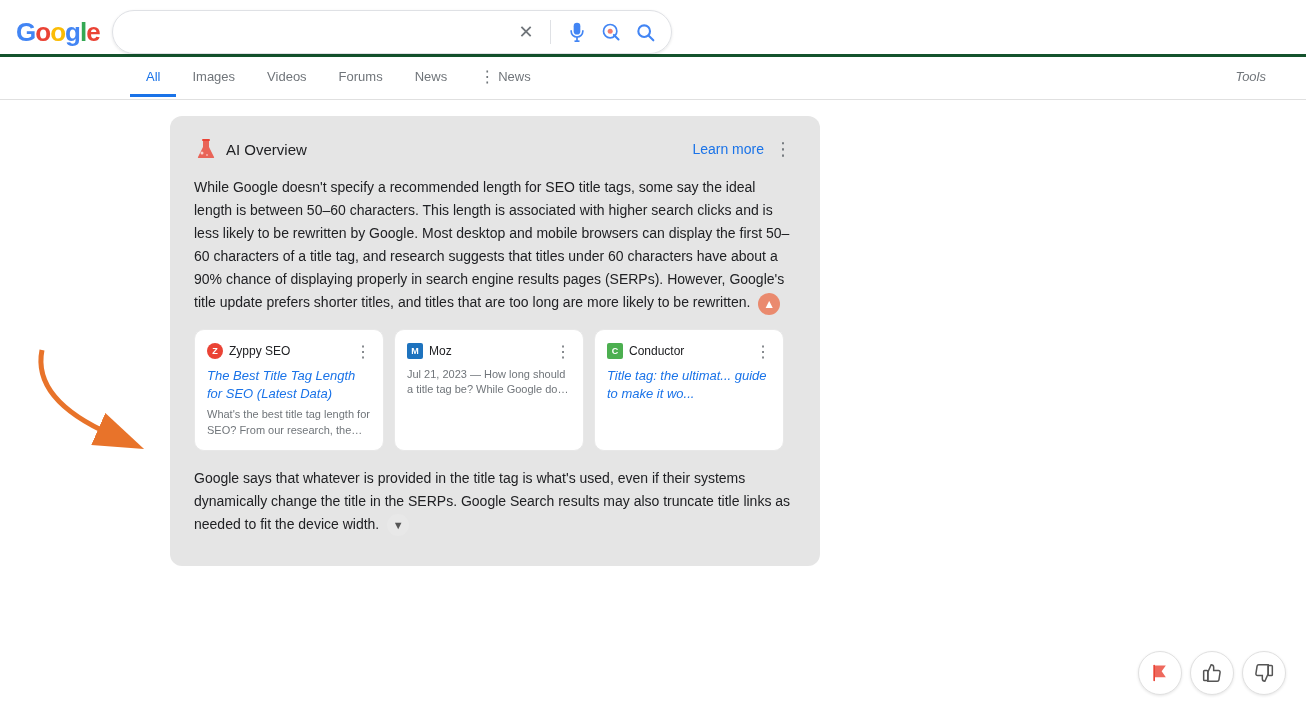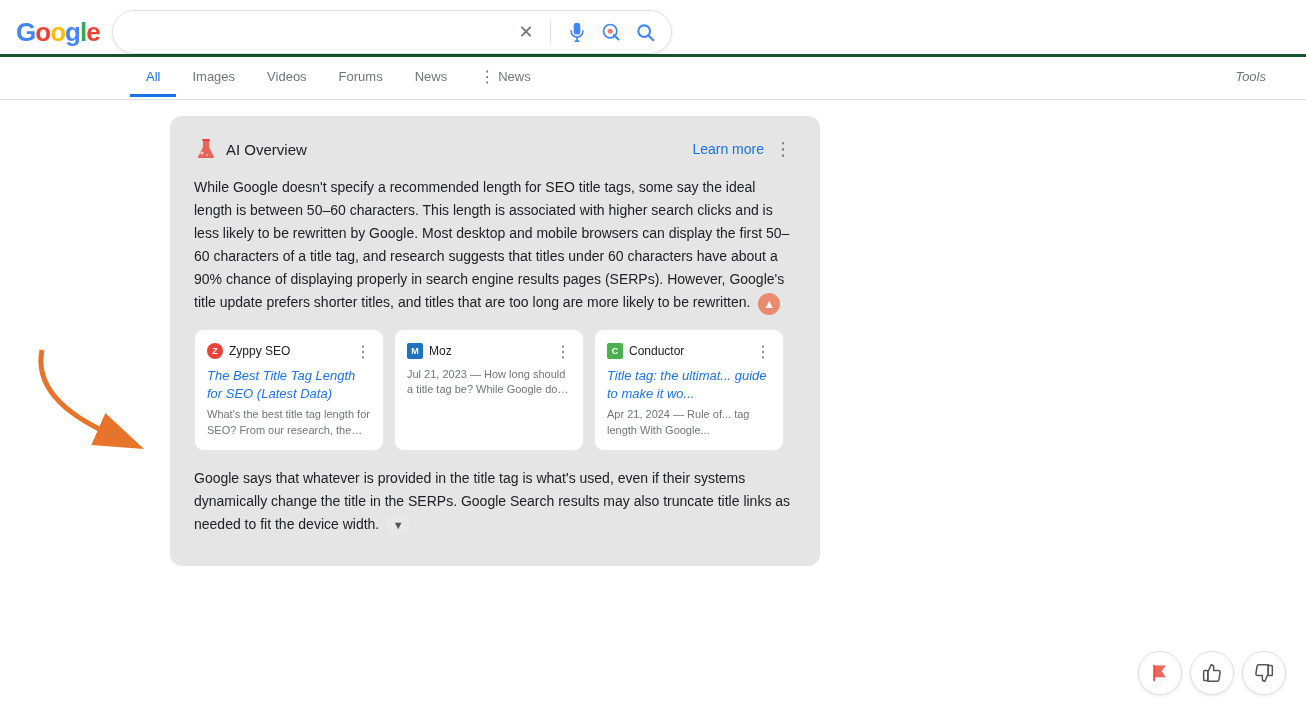--- a/index.html
+++ b/index.html
@@ -398,21 +398,20 @@
 
         <div class="source-card">
           <div class="card-header">
             <div class="card-source-name">
               <div class="card-favicon favicon-conductor">C</div>
               <span>Conductor</span>
             </div>
             <span class="card-dots">⋮</span>
           </div>
           <div class="card-title">Title tag: the ultimat... guide to make it wo...</div>
-          <div class="card-snippet">Apr 21, 2024 — Rule of... tag length With Google...</div>
         </div>
 
       </div>
 
       <p class="ai-bottom-text">
         <span>Google says that whatever is provided in the title tag is what's used, even if their systems dynamically change the title in the SERPs. Google Search results may also truncate title links as needed to fit the device width.</span>
         <button class="expand-btn" title="Expand">▼</button>
       </p>
 
 

